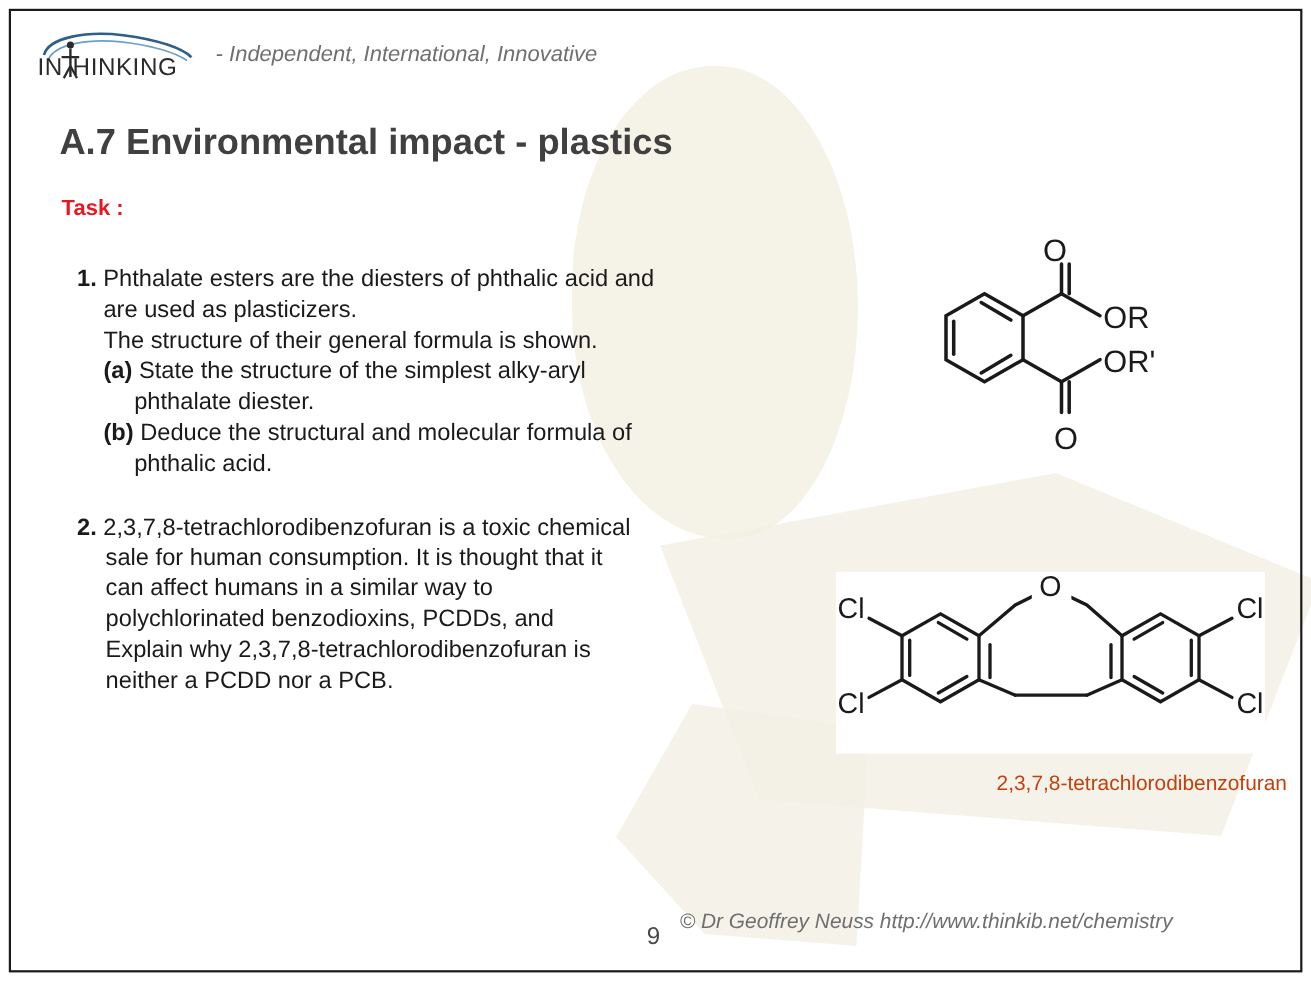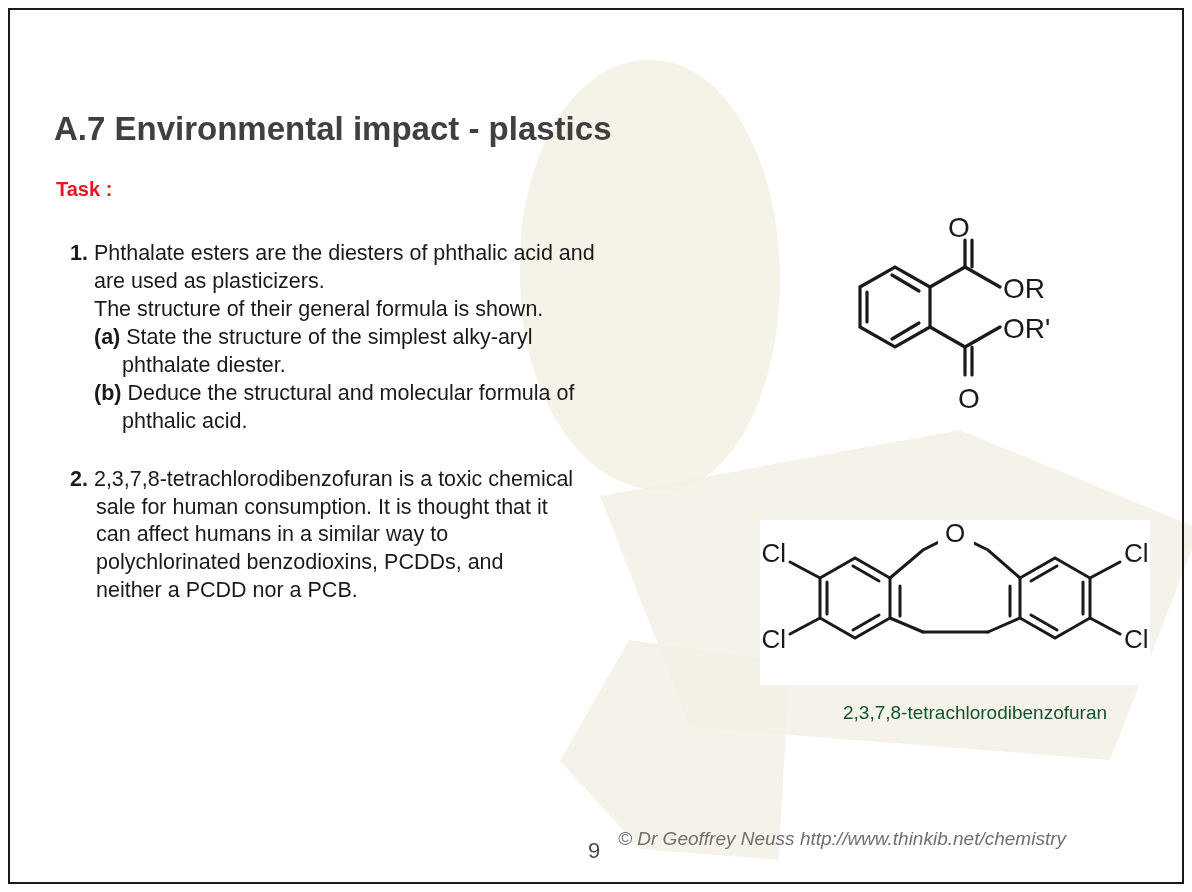--- a/index.html
+++ b/index.html
@@ -139,23 +139,23 @@
     top: 520px;
     width: 390px;
     height: 165px;
     background: #ffffff;
   }
   .furan-caption {
     position: absolute;
     left: 780px;
     top: 702px;
     width: 390px;
-    text-align: center;
+    text-align: right;
     font-size: 19px;
-    color: #14532d;
+    color: #c2410c;
   }
 
   
   .page-number {
     position: absolute;
     left: 588px;
     top: 838px;
     font-size: 22px;
     color: #4a4a4a;
   }
@@ -173,20 +173,36 @@
 <body>
 
 <div class="slide">
 
   <div class="blob1"></div>
   <div class="blob2"></div>
   <div class="blob3"></div>
 
   <div class="slide-border"></div>
 
+  <div class="header">
+    <div class="logo">
+      <svg width="148" height="46" viewBox="0 0 148 46" xmlns="http://www.w3.org/2000/svg">
+        <path d="M6 22 C 10 6, 44 0, 78 4 C 110 8, 132 16, 140 24" stroke="#2c5f8a" stroke-width="2.4" fill="none"></path>
+        <path d="M10 26 C 16 12, 46 7, 76 10 C 104 13, 126 20, 136 27" stroke="#6f9ec4" stroke-width="1.6" fill="none"></path>
+        <text x="0" y="40" font-family="Liberation Sans, sans-serif" font-size="22" fill="#2a2a2a" letter-spacing="0.5">IN</text>
+        <text x="32" y="40" font-family="Liberation Sans, sans-serif" font-size="22" fill="#2a2a2a" letter-spacing="0.5">HINKING</text>
+        <line x1="30" y1="16" x2="30" y2="42" stroke="#2a2a2a" stroke-width="2.2"></line>
+        <circle cx="30" cy="13" r="3.2" fill="#2a2a2a"></circle>
+        <line x1="22" y1="24" x2="38" y2="24" stroke="#2a2a2a" stroke-width="2"></line>
+        <line x1="30" y1="32" x2="24" y2="43" stroke="#2a2a2a" stroke-width="2"></line>
+        <line x1="30" y1="32" x2="36" y2="43" stroke="#2a2a2a" stroke-width="2"></line>
+      </svg>
+    </div>
+    <div class="tagline">- Independent, International, Innovative</div>
+  </div>
 
   <div class="title">A.7 Environmental impact - plastics</div>
   <div class="task-label">Task :</div>
 
   <div class="content">
 
     <div class="q-block q1">
       <div class="q-line">
         <span class="num">1.</span>
         <span>Phthalate esters are the diesters of phthalic acid and</span>
@@ -209,20 +225,21 @@
 
     <div class="q-block q2">
       <div class="q-line">
         <span class="num">2.</span>
         <span>2,3,7,8-tetrachlorodibenzofuran is a toxic chemical</span>
       </div>
       <div class="body">
         <div class="q-line">sale for human consumption. It is thought that it</div>
         <div class="q-line">can affect humans in a similar way to</div>
         <div class="q-line">polychlorinated benzodioxins, PCDDs, and</div>
+        <div class="q-line">Explain why 2,3,7,8-tetrachlorodibenzofuran is</div>
         <div class="q-line">neither a PCDD nor a PCB.</div>
       </div>
     </div>
 
   </div>
 
   <div class="struct-phthalate">
     <svg width="330" height="250" viewBox="0 0 330 250" xmlns="http://www.w3.org/2000/svg">
       <g stroke="#1a1a1a" stroke-width="3.2" fill="none" stroke-linecap="round">
 

